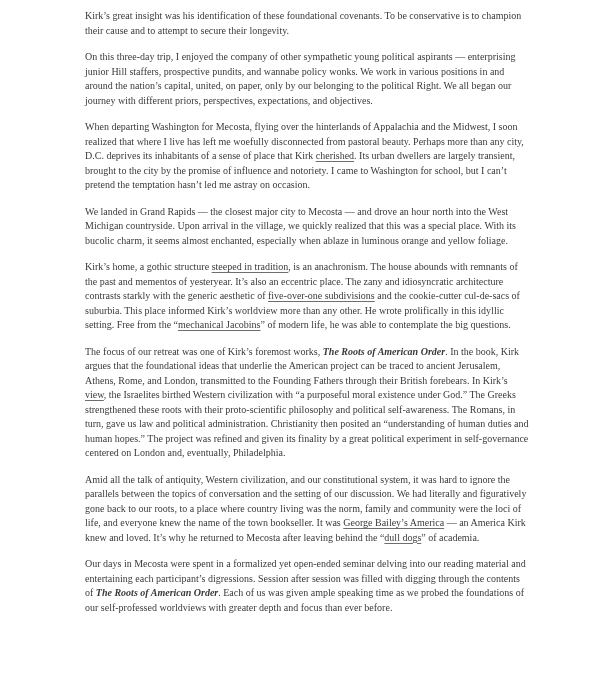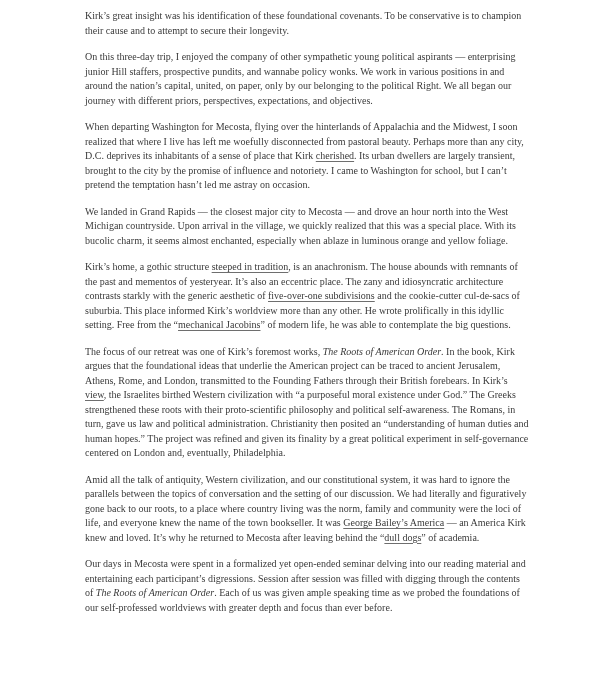--- a/index.html
+++ b/index.html
@@ -30,20 +30,21 @@
   }
   .article-body a {
     color: inherit;
     text-decoration-color: #6e6e6e;
     text-decoration-thickness: 1px;
     text-underline-offset: 2px;
     cursor: pointer;
   }
   .article-body em {
     font-style: italic;
+    font-weight: bold;
   }
 </style>
 </head>
 <body>
 
 <main class="article-page">
   <article class="article-body">
       <p><span>Kirk’s great insight was his identification of these foundational covenants. To be conservative is to champion their cause and to attempt to secure their longevity.</span></p>
       <p><span>On this three-day trip, I enjoyed the company of other sympathetic young political aspirants — enterprising junior Hill staffers, prospective pundits, and wannabe policy wonks. We work in various positions in and around the nation’s capital, united, on paper, only by our belonging to the political Right. We all began our journey with different priors, perspectives, expectations, and objectives.</span></p>
       <p><span>When departing Washington for Mecosta, flying over the hinterlands of Appalachia and the Midwest, I soon realized that where I live has left me woefully disconnected from pastoral beauty. Perhaps more than any city, D.C. deprives its inhabitants of a sense of place that Kirk </span><a href="#">cherished</a><span>. Its urban dwellers are largely transient, brought to the city by the promise of influence and notoriety. I came to Washington for school, but I can’t pretend the temptation hasn’t led me astray on occasion.</span></p>

